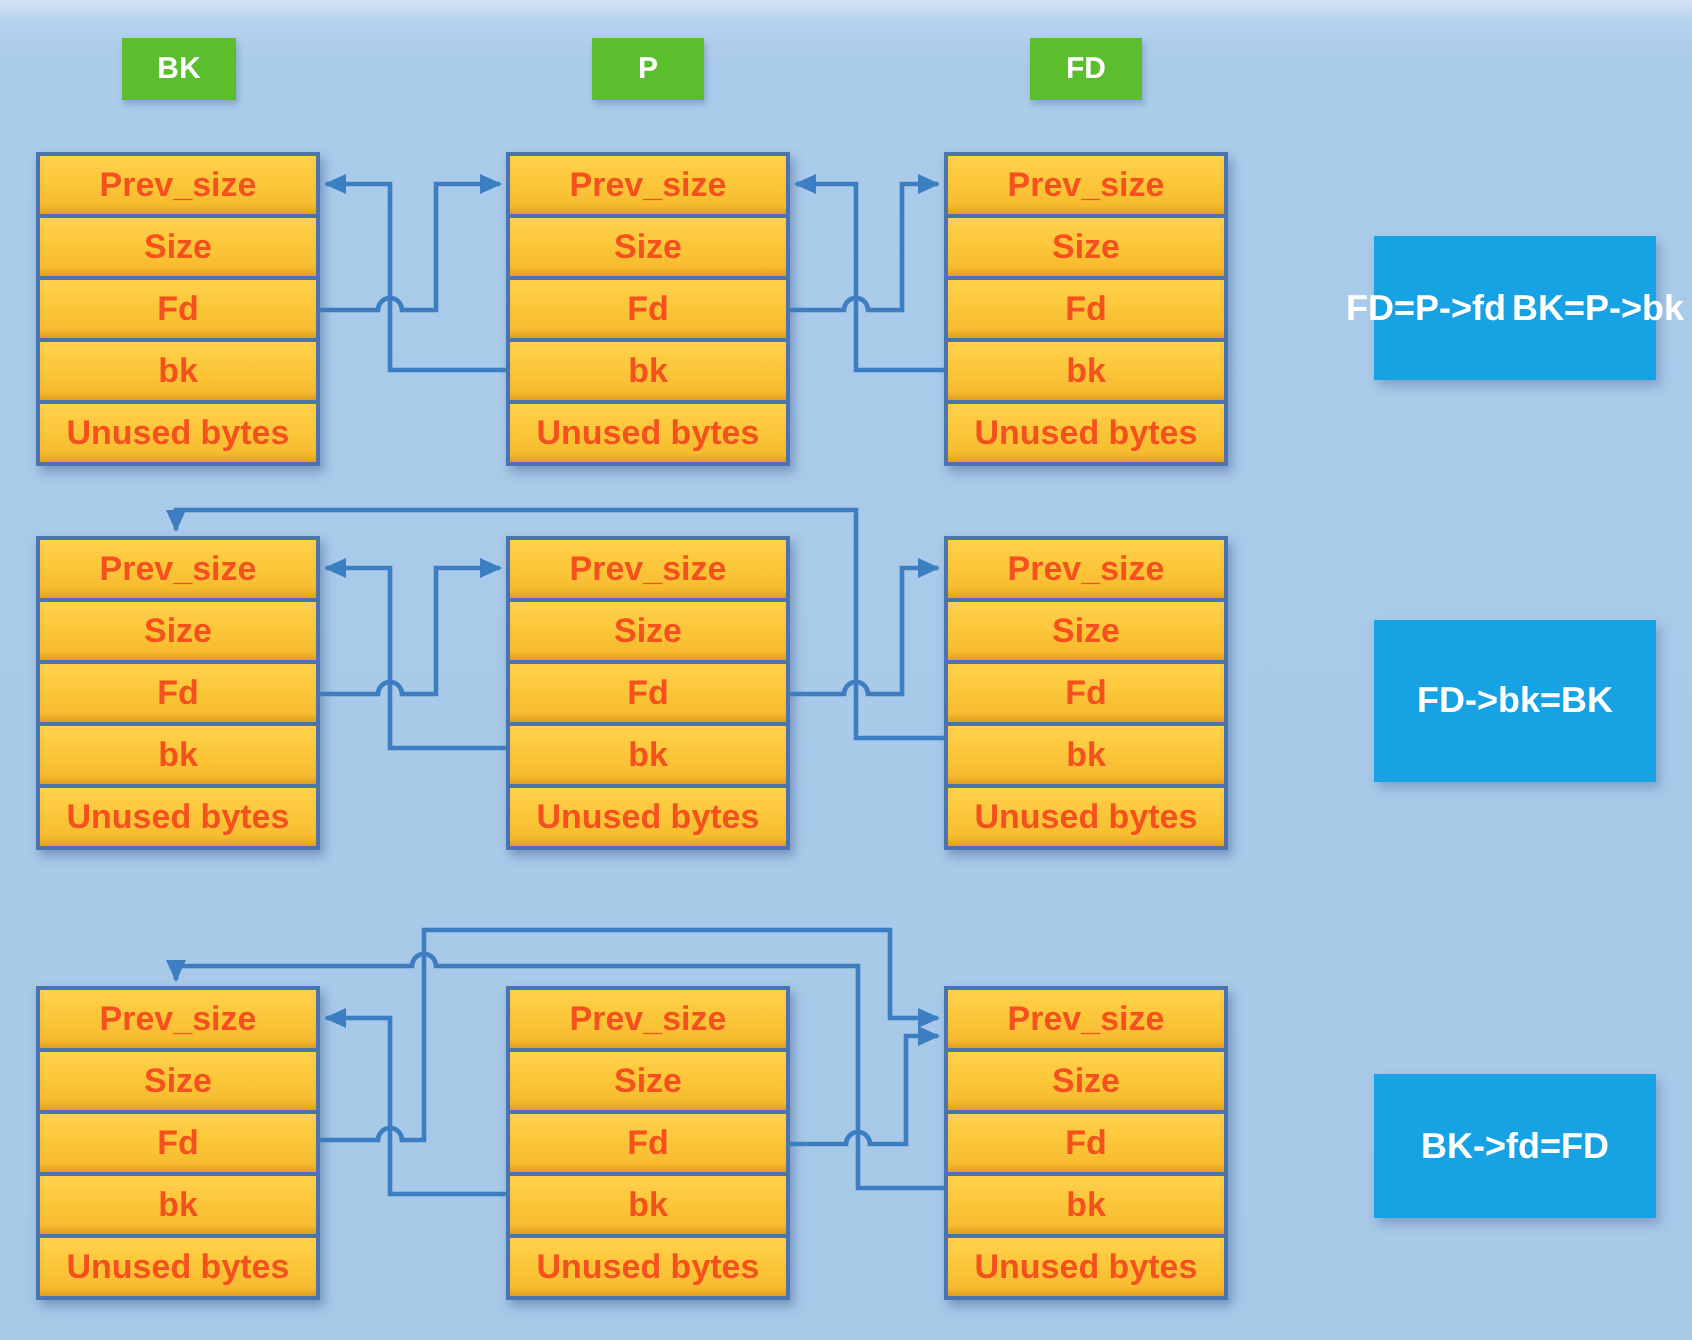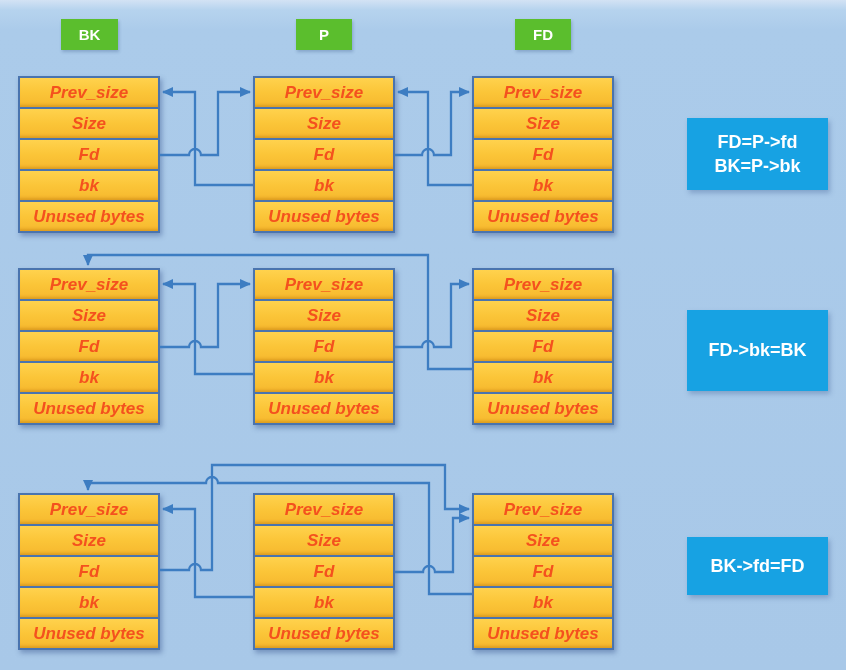--- a/index.html
+++ b/index.html
@@ -18,33 +18,32 @@
   .chunk{
     position:absolute;width:142px;
     border:2px solid var(--chunk-border,#4a74ae);
     box-shadow:2px 3px 5px rgba(55,85,140,.45);
   }
   .cell{
     height:29px;line-height:29px;text-align:center;
     font-weight:bold;font-size:17px;color:var(--field-text,#f4511e);
     background:linear-gradient(180deg,#ffd24d 0%,#fbc538 50%,#f6b82e 100%);
     box-shadow:inset 0 -4px 3px -2px rgba(185,115,10,.40);
-    font-style:italic;
   }
   .cell + .cell{border-top:2px solid var(--chunk-border,#4a74ae);}
   .note{
     position:absolute;left:687px;width:141px;
-    display:flex;flex-direction:column;justify-content:center;align-items:center;gap:3px;
+    display:flex;flex-direction:row;justify-content:center;align-items:center;gap:3px;
     background:var(--blue,#17a2e3);color:#fff;font-weight:bold;font-size:18px;
     box-shadow:2px 3px 5px rgba(55,85,140,.35);
   }
   .note-line{white-space:nowrap;}
   .note1{top:118px;height:72px}
   .note2{top:310px;height:81px}
-  .note3{top:537px;height:58px}
+  .note3{top:537px;height:72px}
   #arrow-layer{position:absolute;left:0;top:0;pointer-events:none;}
 </style>
 </head>
 <body>
 
 <div class="canvas">
 
   <span class="top-label" style="left:61px;width:57px">BK</span>
   <span class="top-label" style="left:296px;width:56px">P</span>
   <span class="top-label" style="left:515px;width:56px">FD</span>

